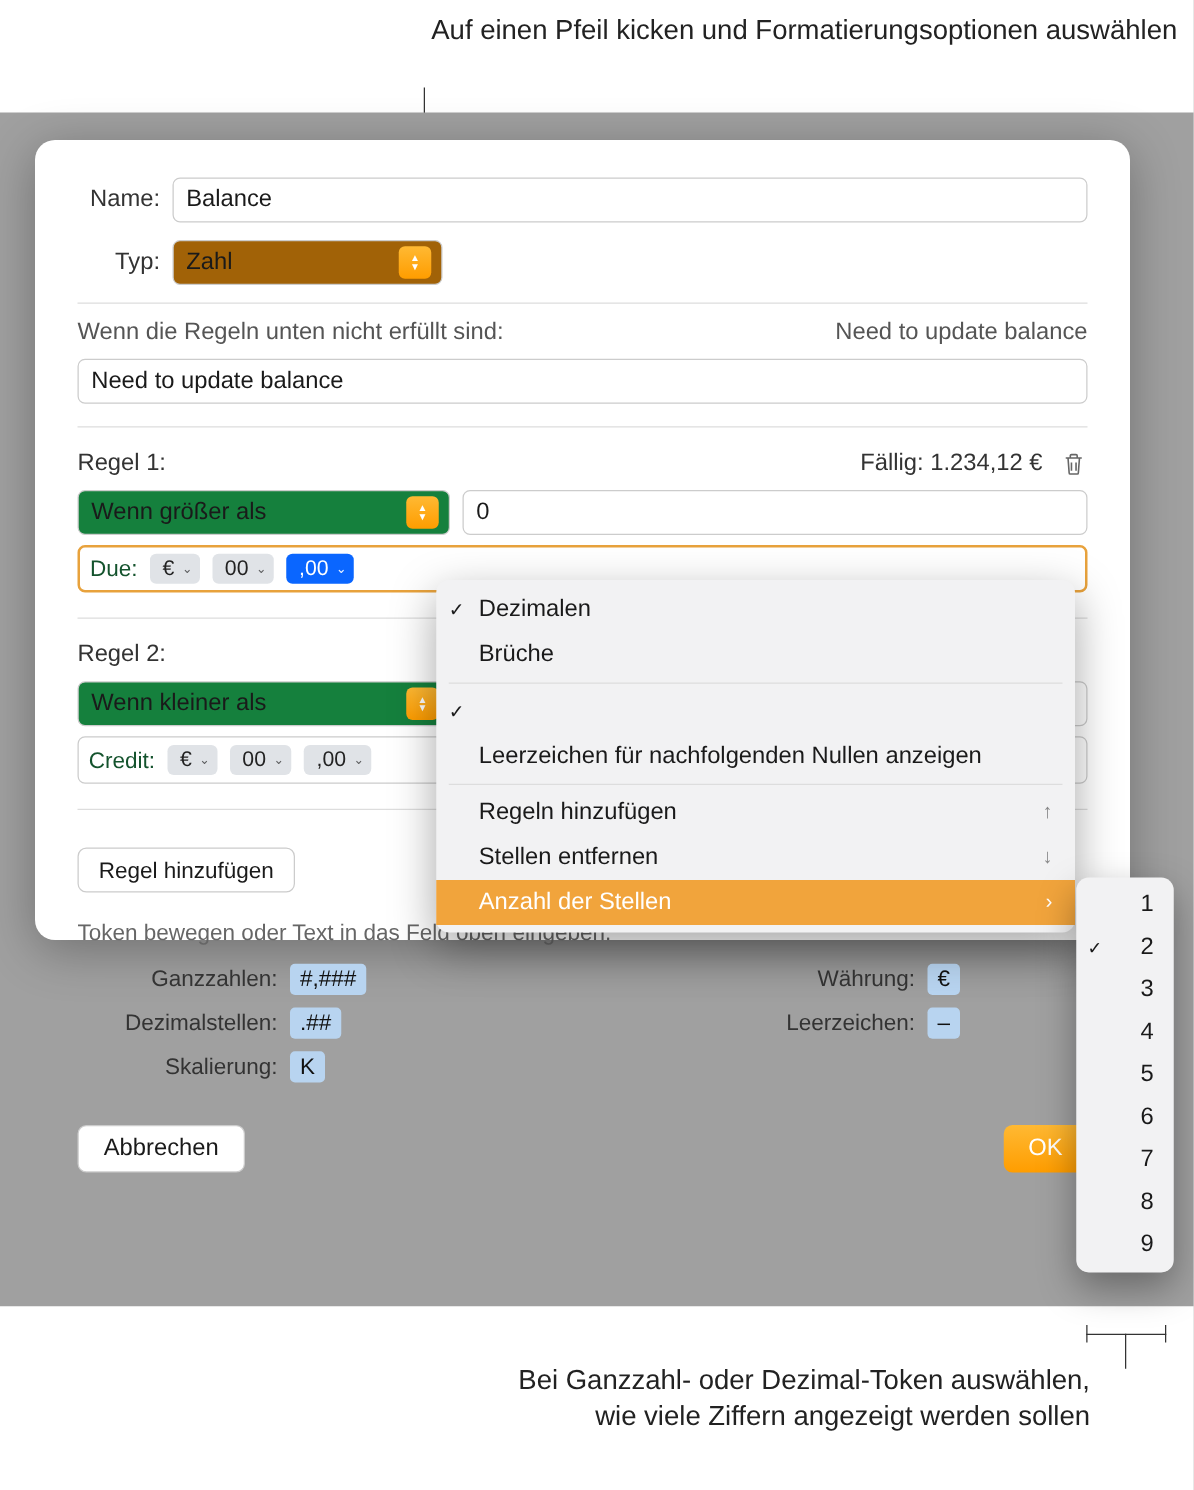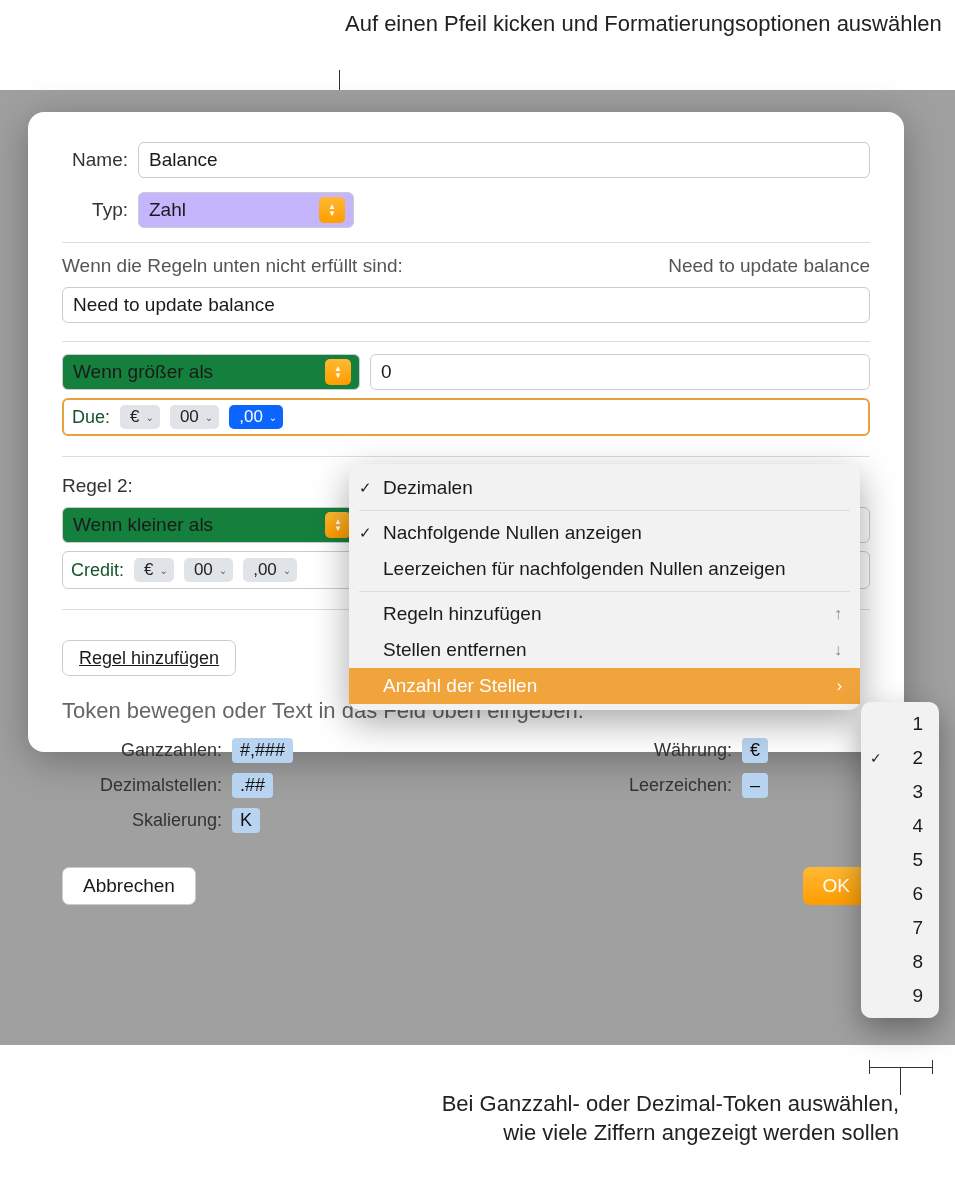--- a/index.html
+++ b/index.html
@@ -65,21 +65,21 @@
     background: #fff;
     display: flex;
     align-items: center;
   }
   .select-box {
     height: 36px;
     border: 1px solid #ccc;
     border-radius: 6px;
     padding: 0 8px 0 10px;
     font-size: 19px;
-    background: #c4b5fd;
+    background: #a16207;
     display: flex;
     align-items: center;
     position: relative;
   }
   .stepper {
     width: 26px;
     height: 26px;
     background: linear-gradient(#ffb933, #ff9d00);
     border-radius: 5px;
     display: flex;
@@ -175,24 +175,23 @@
     display: inline-flex;
     align-items: center;
     height: 36px;
     padding: 0 16px;
     border: 1px solid #ccc;
     border-radius: 7px;
     background: #fff;
     font-size: 18px;
     margin-top: 18px;
     cursor: pointer;
-    text-decoration: underline;
   }
   .helper-text {
-    font-size: 22px;
+    font-size: 18px;
     color: #666;
     margin-top: 22px;
     margin-bottom: 14px;
   }
   .legend-grid {
     display: grid;
     grid-template-columns: 170px 120px 260px 130px 80px;
     row-gap: 10px;
     font-size: 18px;
     align-items: center;
@@ -284,21 +283,21 @@
     cursor: pointer;
   }
   .sub-item .chk2 {
     position: absolute;
     left: 9px;
     font-size: 14px;
   }
 
   .callout-bottom {
     position: absolute;
-    left: 439px;
+    left: 412px;
     top: 1090px;
     width: 460px;
     font-size: 22px;
     line-height: 1.3;
     text-align: right;
     color: #222;
   }
   .callout-line-bot-h {
     position: absolute;
     left: 869px;
@@ -359,20 +358,30 @@
     <span>Wenn die Regeln unten nicht erfüllt sind:</span>
     <span class="right">Need to update balance</span>
   </div>
   <div class="full-input">
     <span>Need to update balance</span>
   </div>
 
   <div class="divider" style="margin-top:18px"></div>
 
   
+  <div class="rule-header">
+    <span>Regel 1:</span>
+    <span class="example">Fällig: 1.234,12 €</span>
+    <span class="trash-icon">
+      <svg viewBox="0 0 24 24" width="22" height="22" class="trash-svg">
+        <path d="M5 7h14M9 7V5a1 1 0 011-1h4a1 1 0 011 1v2M7 7l1 13a1 1 0 001 1h6a1 1 0 001-1l1-13"></path>
+        <path d="M10 11v7M14 11v7"></path>
+      </svg>
+    </span>
+  </div>
   <div class="rule-row">
     <div class="condition-select">
       <span>Wenn größer als</span>
       <span class="stepper" style="margin-left:auto"></span>
     </div>
     <div class="value-input">
       <span>0</span>
     </div>
   </div>
   <div class="token-row">
@@ -456,24 +465,26 @@
       <span>OK</span>
     </div>
   </div>
 </div>
 
 <div class="popup-menu">
   <div class="menu-item">
     <span class="chk">✓</span>
     <span>Dezimalen</span>
   </div>
+  <div class="menu-item">
+    <span>Brüche</span>
+  </div>
   <div class="menu-sep"></div>
   <div class="menu-item">
     <span class="chk">✓</span>
-    <span>Nachfolgende Nullen anzeigen</span>
   </div>
   <div class="menu-item">
     <span>Leerzeichen für nachfolgenden Nullen anzeigen</span>
   </div>
   <div class="menu-sep"></div>
   <div class="menu-item">
     <span>Regeln hinzufügen</span>
     <span class="trail">↑</span>
   </div>
   <div class="menu-item">

